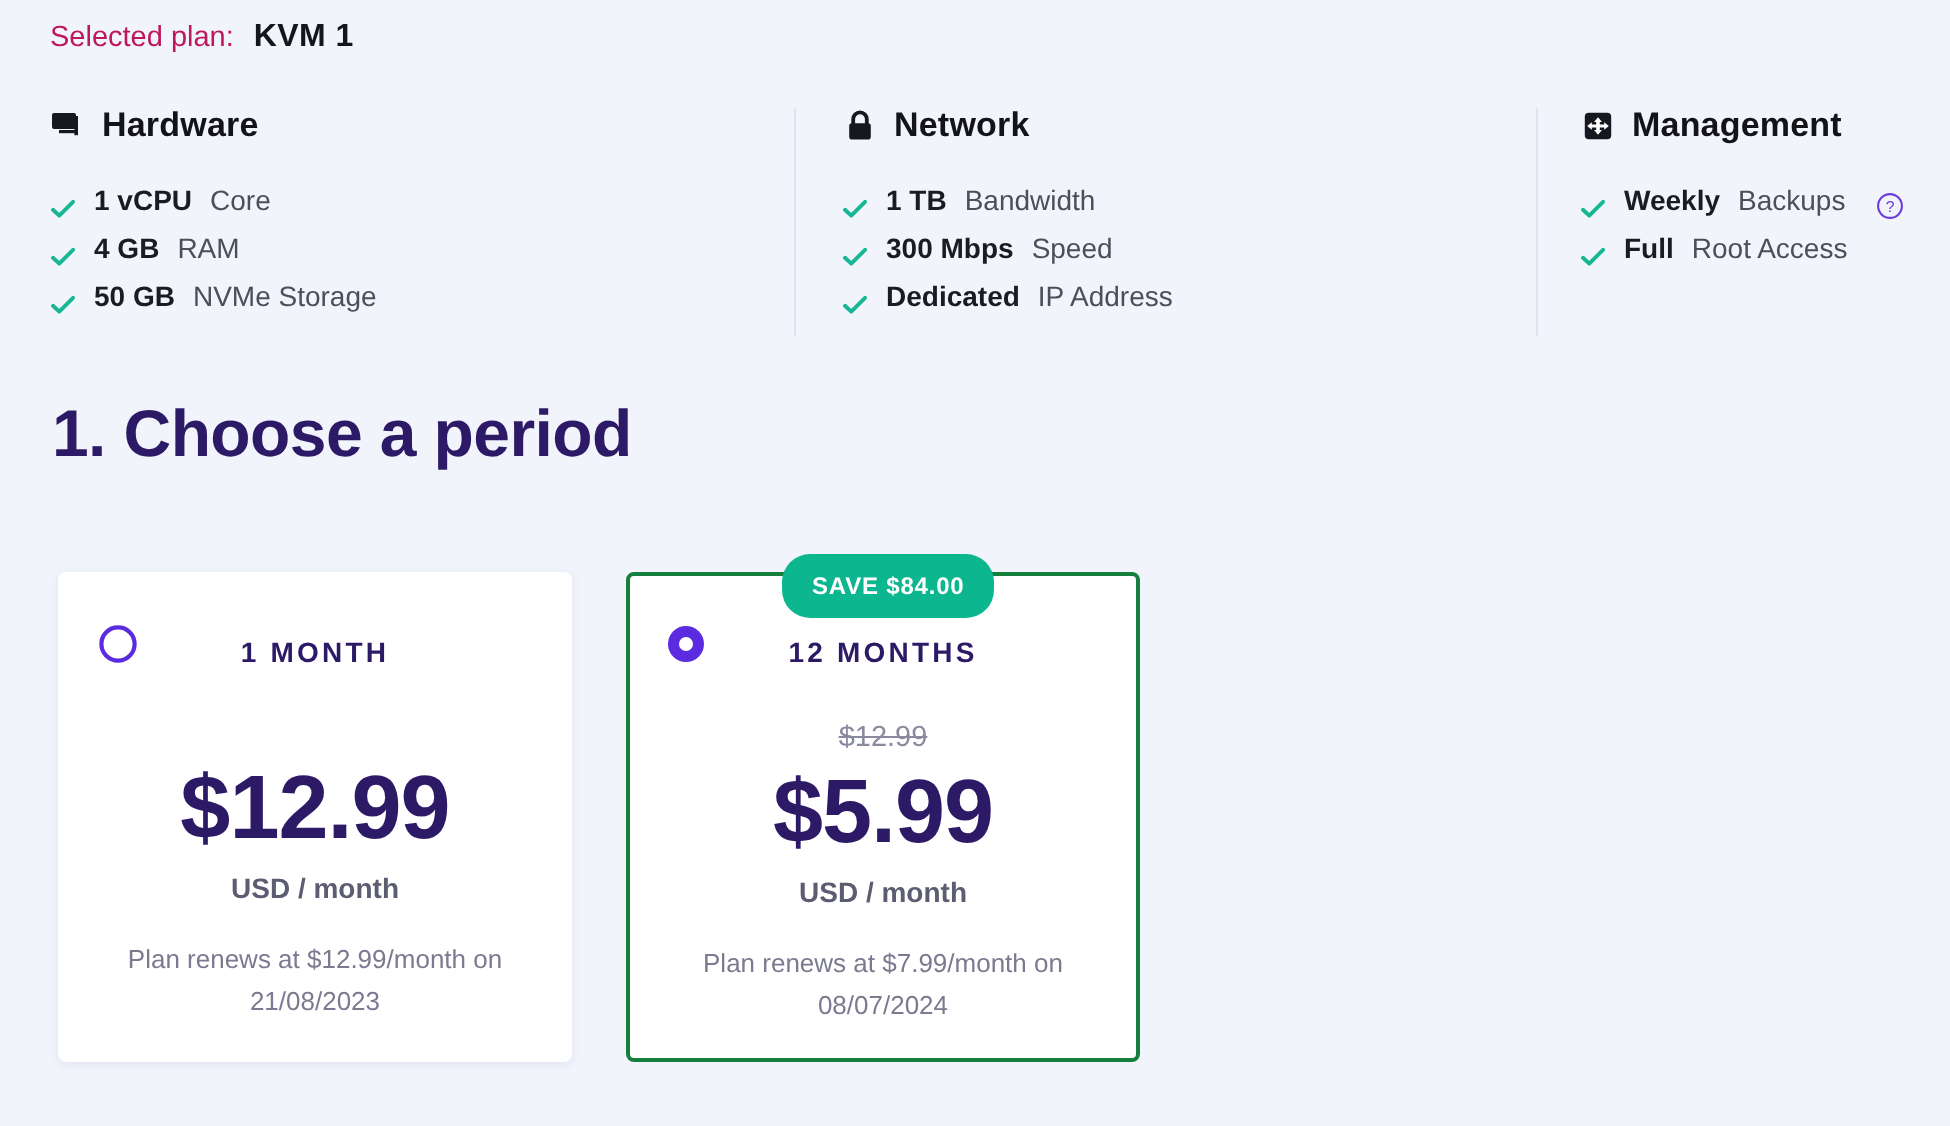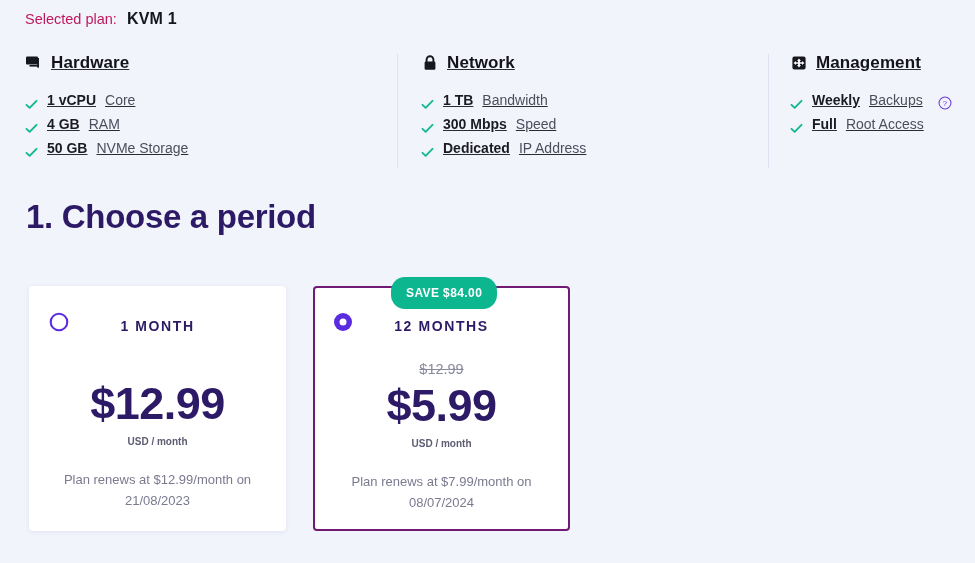--- a/index.html
+++ b/index.html
@@ -34,21 +34,20 @@
   .features {
     position: absolute;
     left: 0;
     top: 52px;
     width: 975px;
     height: 120px;
   }
   .feature-col {
     position: absolute;
     top: 0;
-    text-decoration: underline;
   }
   .feature-col.c1 { left: 25px; width: 360px; }
   .feature-col.c2 { left: 421px; width: 335px; }
   .feature-col.c3 { left: 790px; width: 180px; }
 
   .col-divider {
     position: absolute;
     top: 2px;
     width: 1px;
     height: 114px;
@@ -126,21 +125,21 @@
     background: #ffffff;
     border-radius: 4px;
     cursor: pointer;
   }
   .period-card.one {
     left: 29px;
     box-shadow: 0 1px 4px rgba(70,70,120,.10);
   }
   .period-card.twelve {
     left: 313px;
-    border: 2px solid #701a75;
+    border: 2px solid #15803d;
     box-shadow: none;
   }
 
   .card-radio {
     position: absolute;
     left: 20px;
     top: 26px;
     width: 20px;
     height: 20px;
   }
@@ -182,21 +181,21 @@
     letter-spacing: -.5px;
   }
   .period-card.one .card-price { top: 92px; }
 
   .card-unit {
     position: absolute;
     left: 0;
     right: 0;
     top: 150px;
     text-align: center;
-    font-size: 10px;
+    font-size: 14px;
     font-weight: bold;
     color: #5c5c72;
   }
 
   .card-renew {
     position: absolute;
     left: 14px;
     right: 14px;
     top: 183px;
     text-align: center;

